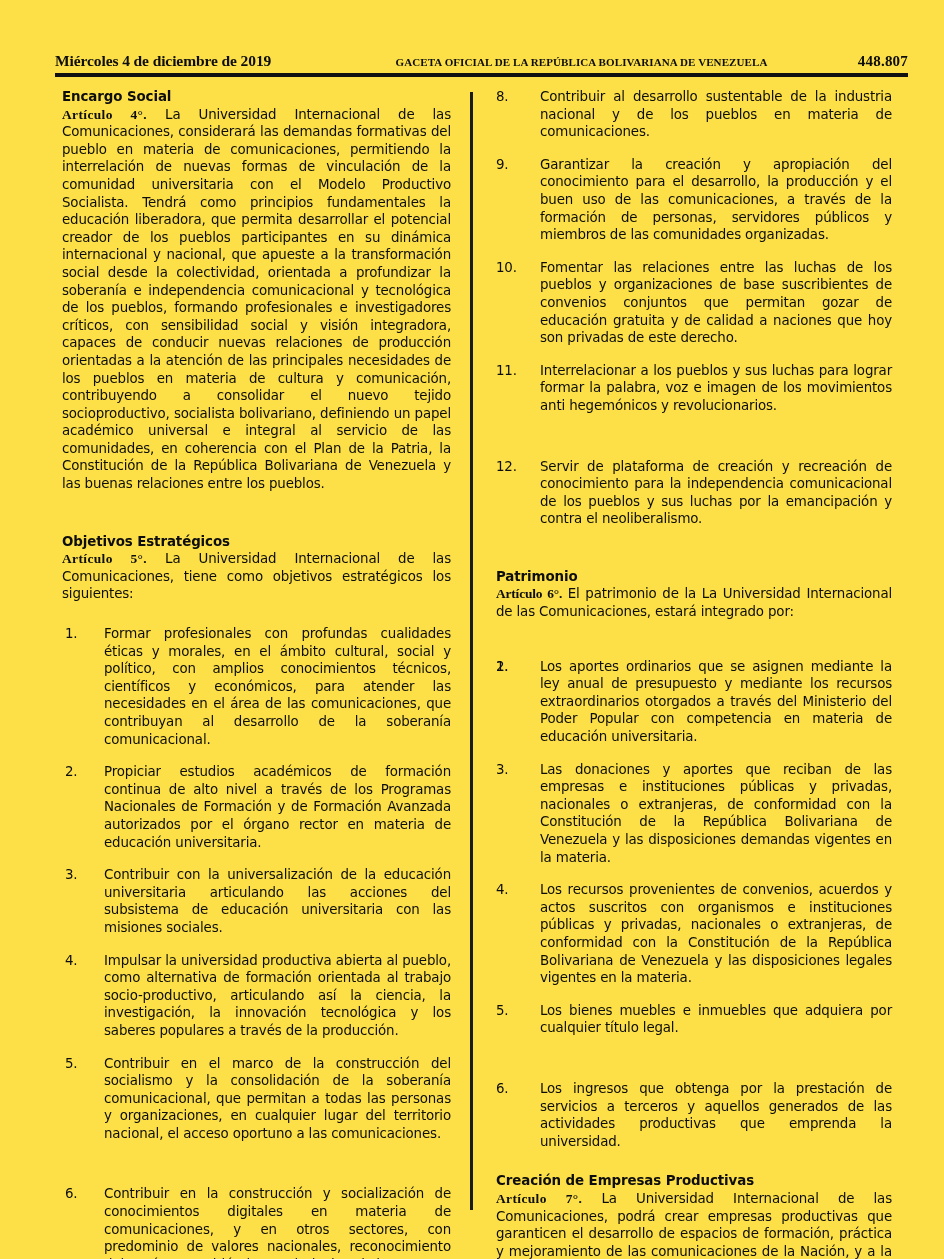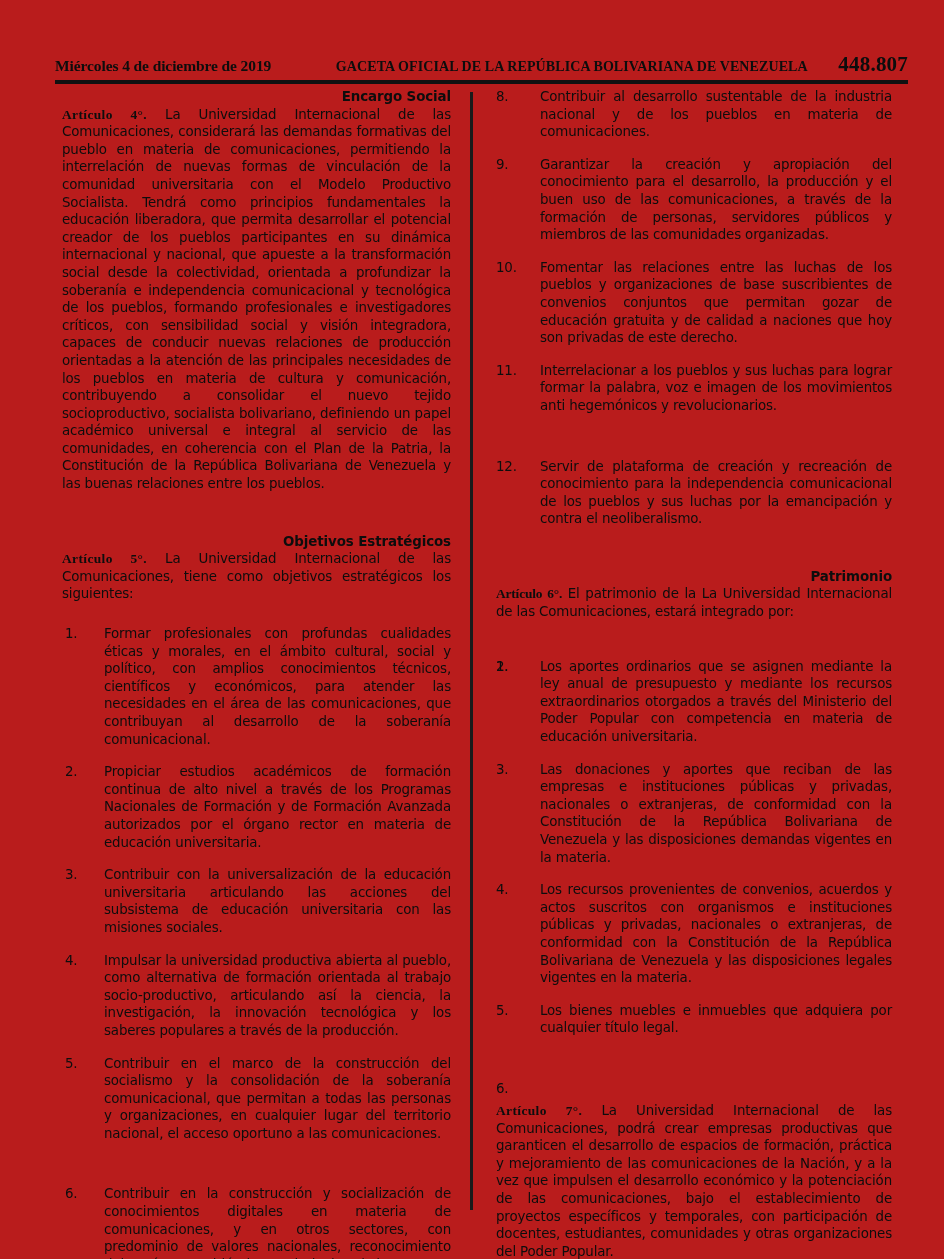--- a/index.html
+++ b/index.html
@@ -4,21 +4,21 @@
 <style>
   html, body {
     margin: 0;
     padding: 0;
     background: #ffffff;
   }
   .page {
     position: relative;
     width: 944px;
     height: 1259px;
-    background: #b91c1c;
+    background: #fde047;
     overflow: hidden;
     font-family: "DejaVu Sans", sans-serif;
     color: #0d0d0d;
   }
 
   
   .masthead {
     position: absolute;
     left: 55px;
     top: 52px;
@@ -30,26 +30,26 @@
     justify-content: space-between;
     font-family: "Liberation Serif", "DejaVu Serif", serif;
     font-weight: bold;
     white-space: nowrap;
   }
   .mh-date {
     font-size: 15.5px;
     letter-spacing: -0.1px;
   }
   .mh-title {
-    font-size: 14px;
+    font-size: 11px;
     letter-spacing: 0.1px;
     margin-left: 34px;
   }
   .mh-folio {
-    font-size: 21px;
+    font-size: 15px;
     letter-spacing: 0.2px;
   }
   .masthead-rule {
     margin-top: 3px;
     height: 4px;
     background: #111111;
     width: 853px;
   }
 
   
@@ -70,21 +70,20 @@
     position: absolute;
     left: 470px;
     top: 92px;
     width: 3px;
     height: 1118px;
     background: #1a1a1a;
   }
 
   
   .heading {
-    text-align: right;
     font-weight: bold;
     font-size: 13.4px;
     line-height: 17.6px;
     margin: 0 0 0 0;
     letter-spacing: -0.1px;
   }
   p.para {
     margin: 0;
     text-align: justify;
     font-size: 13.4px;
@@ -237,24 +236,26 @@
         <li>
           <span class="num">4.</span>
           <span>Los recursos provenientes de convenios, acuerdos y actos suscritos con organismos e instituciones públicas y privadas, nacionales o extranjeras, de conformidad con la Constitución de la República Bolivariana de Venezuela y las disposiciones legales vigentes en la materia.</span>
         </li>
         <li>
           <span class="num">5.</span>
           <span>Los bienes muebles e inmuebles que adquiera por cualquier título legal.</span>
         </li>
         <li>
           <span class="num">6.</span>
+          <span>Los ingresos que obtenga por la prestación de servicios a terceros y aquellos generados de las actividades productivas que emprenda la universidad.</span>
         </li>
       </ol>
 
       <div class="gap-md"></div>
 
+      <div class="heading">Creación de Empresas Productivas</div>
 
       <p class="para"><span class="art-label spaced">Artículo 7°.</span><span> La Universidad Internacional de las Comunicaciones, podrá crear empresas productivas que garanticen el desarrollo de espacios de formación, práctica y mejoramiento de las comunicaciones de la Nación, y a la vez que impulsen el desarrollo económico y la potenciación de las comunicaciones, bajo el establecimiento de proyectos específicos y temporales, con participación de docentes, estudiantes, comunidades y otras organizaciones del Poder Popular.</span></p>
 
     </div>
 
   </div>
 </div>
 
 </body></html>

